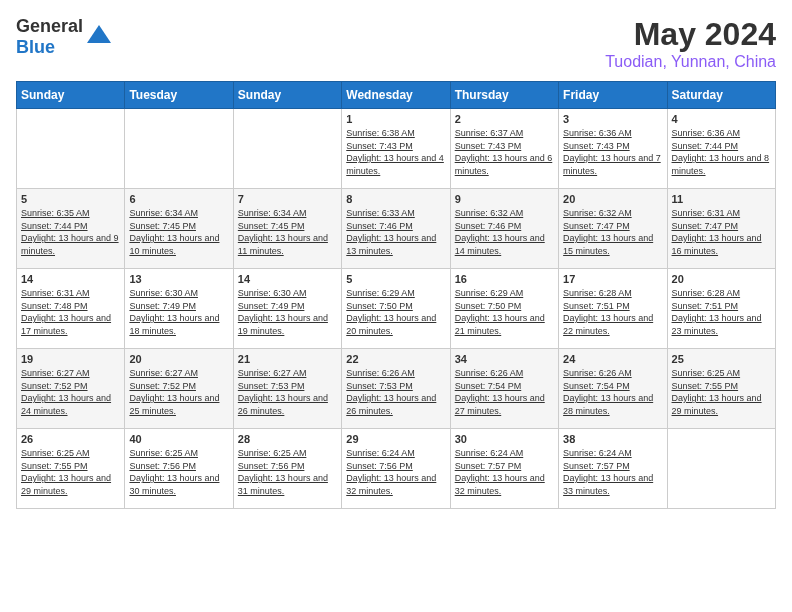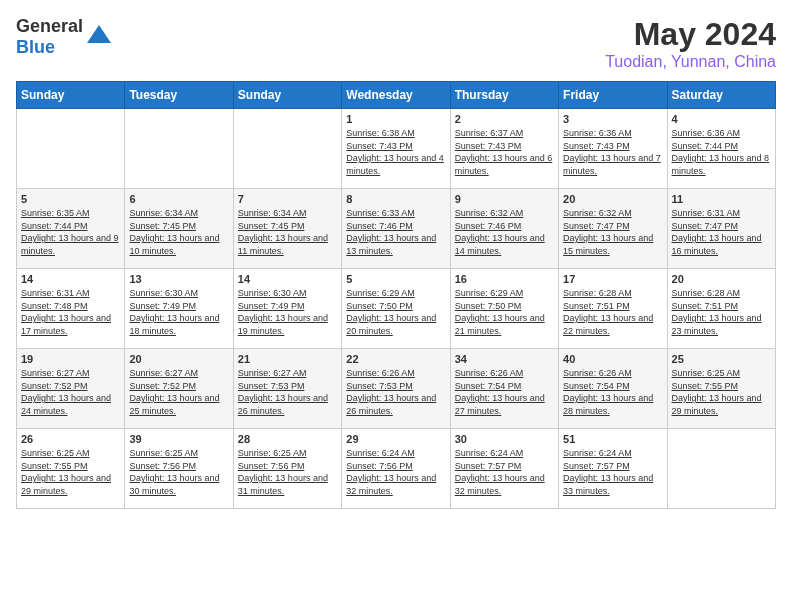--- a/index.html
+++ b/index.html
@@ -218,49 +218,49 @@
         </td>
         <td>
           <span class="day-number">22</span>
           <div class="cell-info">Sunrise: 6:26 AM<br>Sunset: 7:53 PM<br>Daylight: 13 hours and 26 minutes.</div>
         </td>
         <td>
           <span class="day-number">34</span>
           <div class="cell-info">Sunrise: 6:26 AM<br>Sunset: 7:54 PM<br>Daylight: 13 hours and 27 minutes.</div>
         </td>
         <td>
-          <span class="day-number">40</span>
+          <span class="day-number">24</span>
           <div class="cell-info">Sunrise: 6:26 AM<br>Sunset: 7:54 PM<br>Daylight: 13 hours and 28 minutes.</div>
         </td>
         <td>
           <span class="day-number">25</span>
           <div class="cell-info">Sunrise: 6:25 AM<br>Sunset: 7:55 PM<br>Daylight: 13 hours and 29 minutes.</div>
         </td>
       </tr>
       <tr>
         <td>
           <span class="day-number">26</span>
           <div class="cell-info">Sunrise: 6:25 AM<br>Sunset: 7:55 PM<br>Daylight: 13 hours and 29 minutes.</div>
         </td>
         <td>
-          <span class="day-number">39</span>
+          <span class="day-number">40</span>
           <div class="cell-info">Sunrise: 6:25 AM<br>Sunset: 7:56 PM<br>Daylight: 13 hours and 30 minutes.</div>
         </td>
         <td>
           <span class="day-number">28</span>
           <div class="cell-info">Sunrise: 6:25 AM<br>Sunset: 7:56 PM<br>Daylight: 13 hours and 31 minutes.</div>
         </td>
         <td>
           <span class="day-number">29</span>
           <div class="cell-info">Sunrise: 6:24 AM<br>Sunset: 7:56 PM<br>Daylight: 13 hours and 32 minutes.</div>
         </td>
         <td>
           <span class="day-number">30</span>
           <div class="cell-info">Sunrise: 6:24 AM<br>Sunset: 7:57 PM<br>Daylight: 13 hours and 32 minutes.</div>
         </td>
         <td>
-          <span class="day-number">51</span>
+          <span class="day-number">38</span>
           <div class="cell-info">Sunrise: 6:24 AM<br>Sunset: 7:57 PM<br>Daylight: 13 hours and 33 minutes.</div>
         </td>
         <td class="empty-cell"></td>
       </tr>
     </tbody>
 </table>
 
 </body></html>

